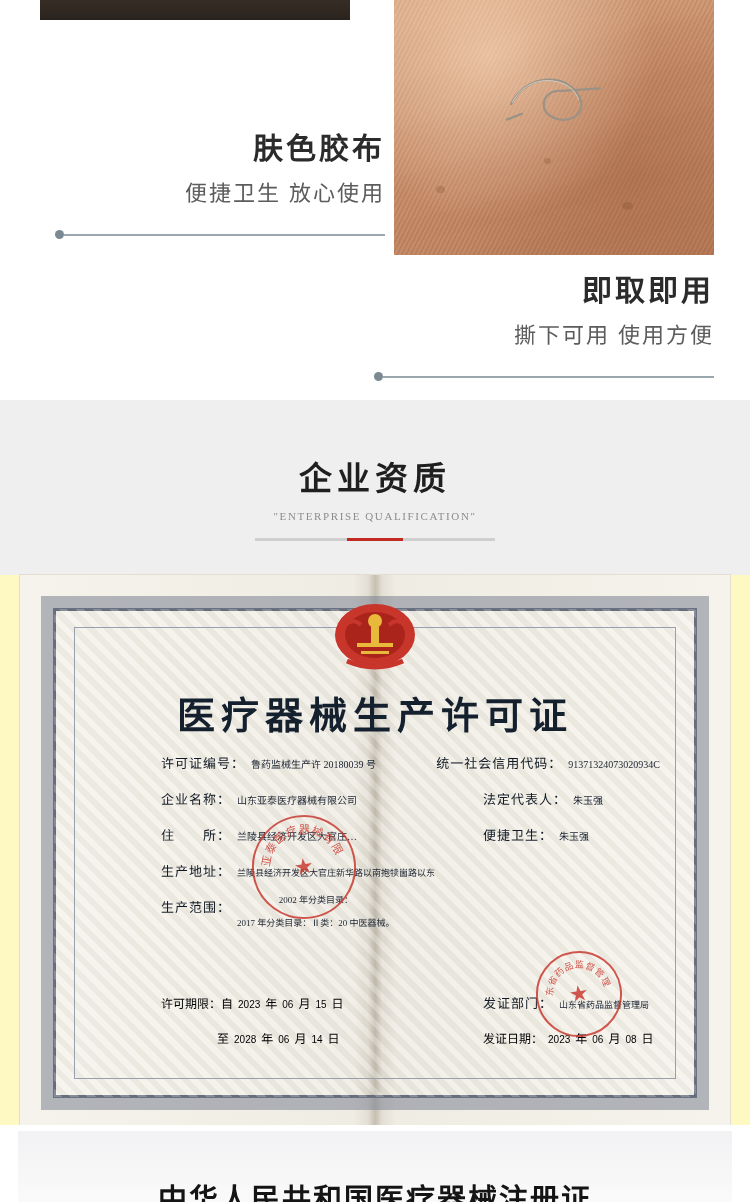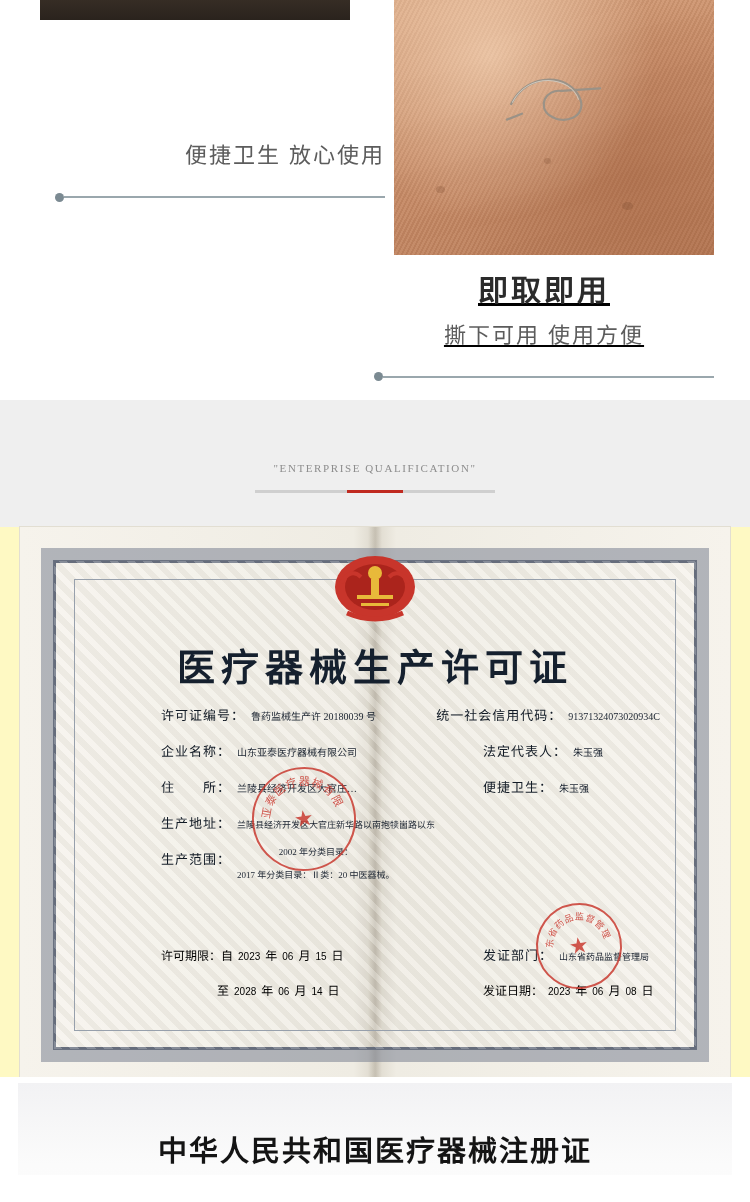--- a/index.html
+++ b/index.html
@@ -84,22 +84,21 @@
   }
   .rule .line {
     height: 2px; background: #9aa7ad; flex: 1;
   }
   .rule.right { justify-content: flex-end; }
 
   .txt-block-2 {
     position: absolute;
     right: 36px; top: 272px;
     width: 340px;
-    text-align: center;
-    text-decoration: underline;
+    text-align: right;
   }
 
   
   .qual-section {
     width: 750px;
     background: #efefef;
     padding: 52px 0 0 0;
     text-align: center;
   }
   .qual-title {
@@ -309,38 +308,40 @@
           <path d="M30 52 L 16 60"></path>
         </g>
         <g fill="none" stroke="#cfc8bd" stroke-width="1" stroke-linecap="round">
           <path d="M19 42 C 31 9, 73 8, 84 30"></path>
         </g>
       </svg>
     </div>
   </div>
 
   <div class="txt-block-1">
+    <div class="big-title">肤色胶布</div>
     <div class="sub-title">便捷卫生 放心使用</div>
     <div class="rule">
       <span class="dot"></span>
       <span class="line"></span>
     </div>
   </div>
 
   <div class="txt-block-2">
     <div class="big-title">即取即用</div>
     <div class="sub-title">撕下可用 使用方便</div>
     <div class="rule right">
       <span class="dot"></span>
       <span class="line"></span>
     </div>
   </div>
 </div>
 
 <div class="qual-section">
+  <div class="qual-title">企业资质</div>
   <div class="qual-sub">"ENTERPRISE QUALIFICATION"</div>
   <div class="qual-underline"></div>
 
   <div class="cert-wrap">
     <div class="cert">
       <div class="spine"></div>
       <div class="cert-border"></div>
       <div class="cert-inner"></div>
 
       <div class="emblem">

